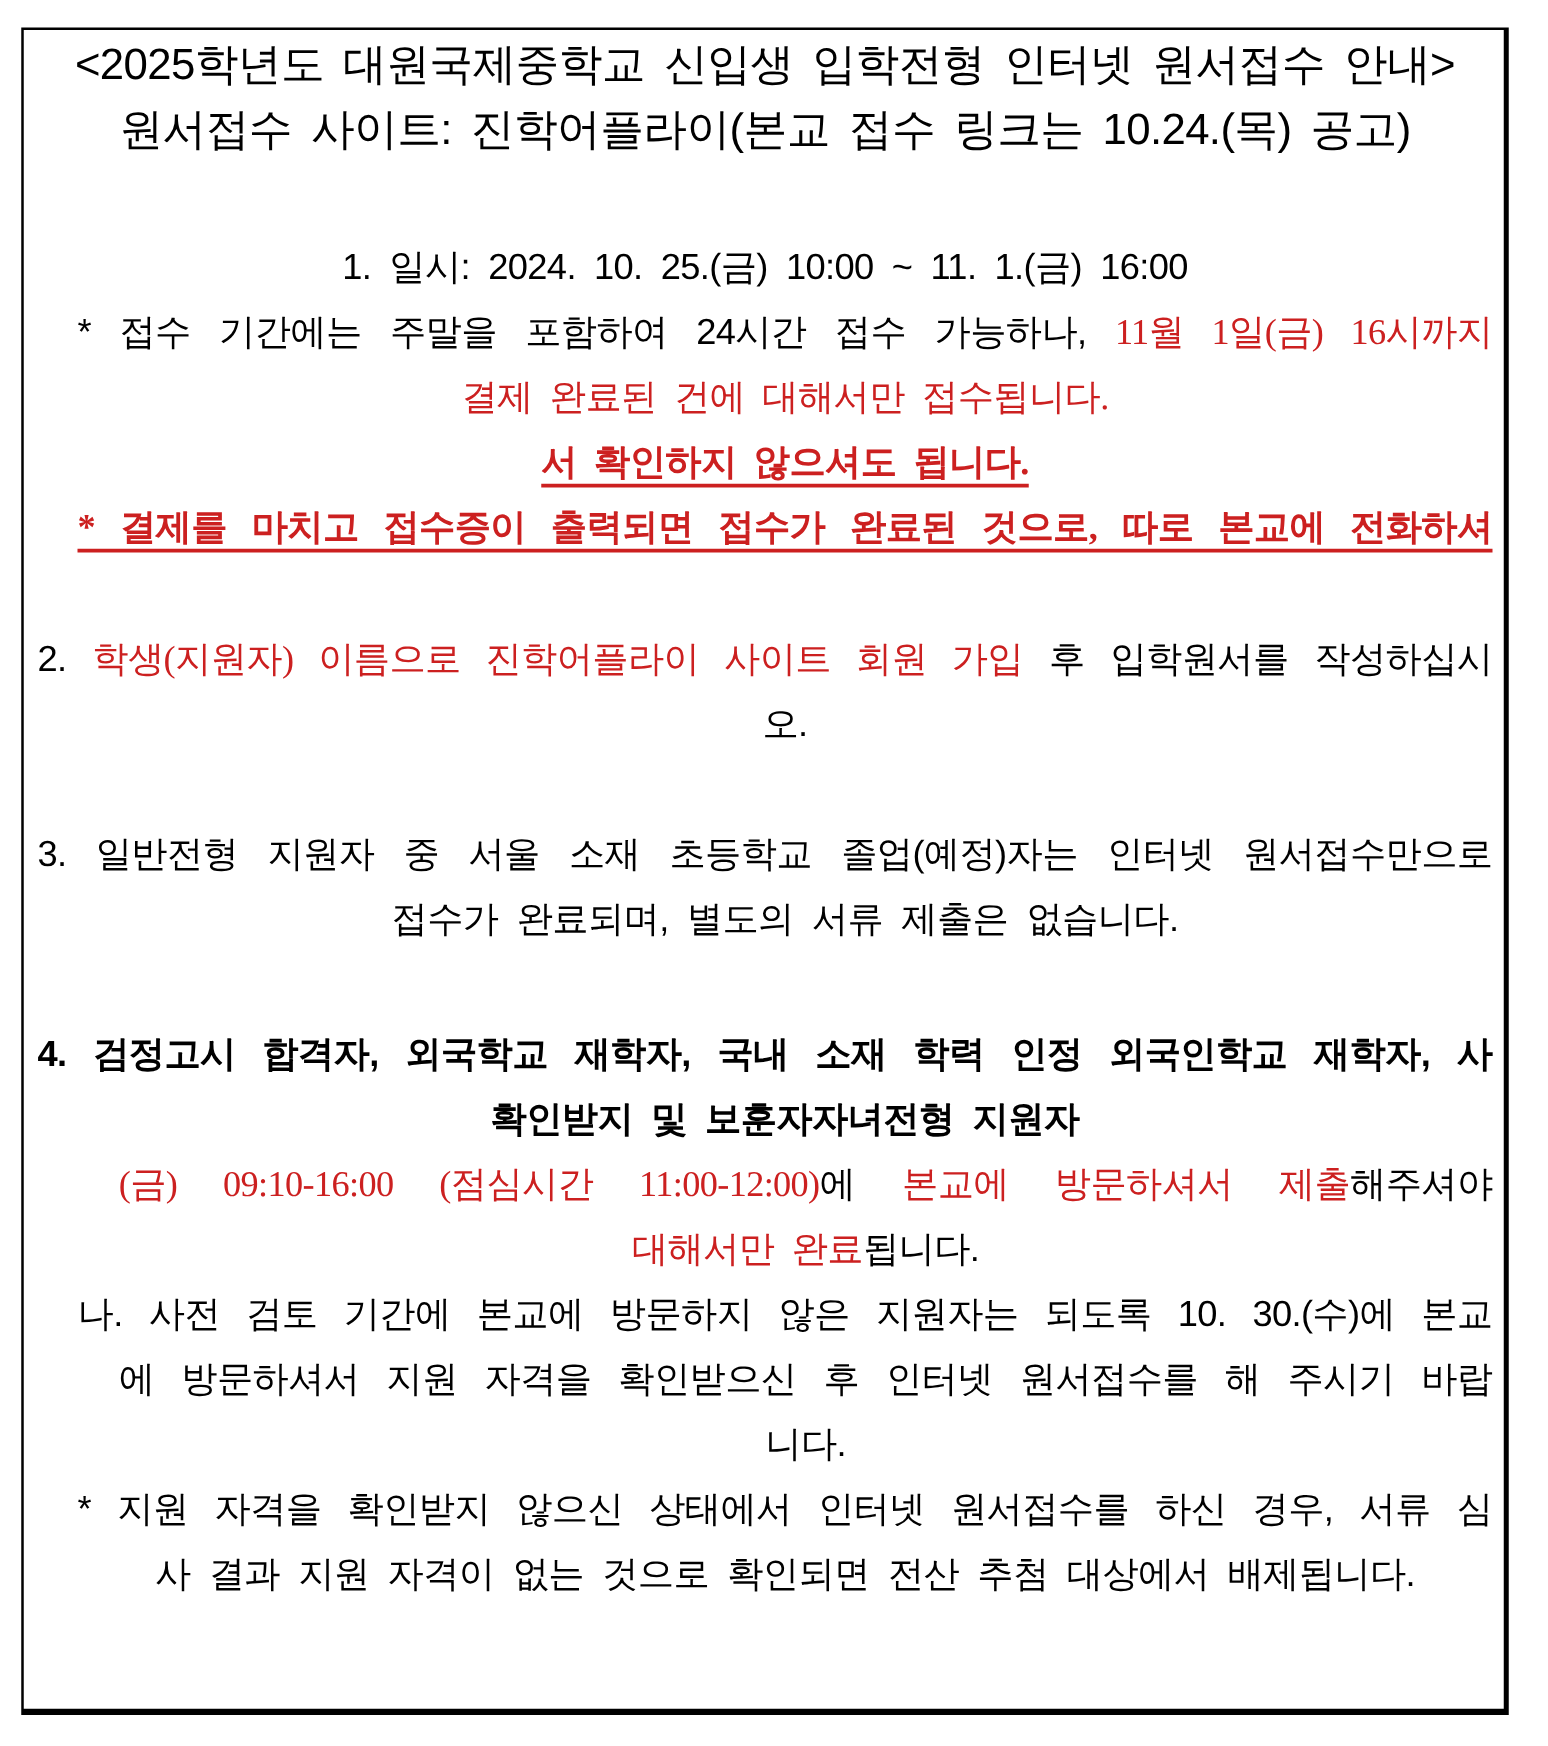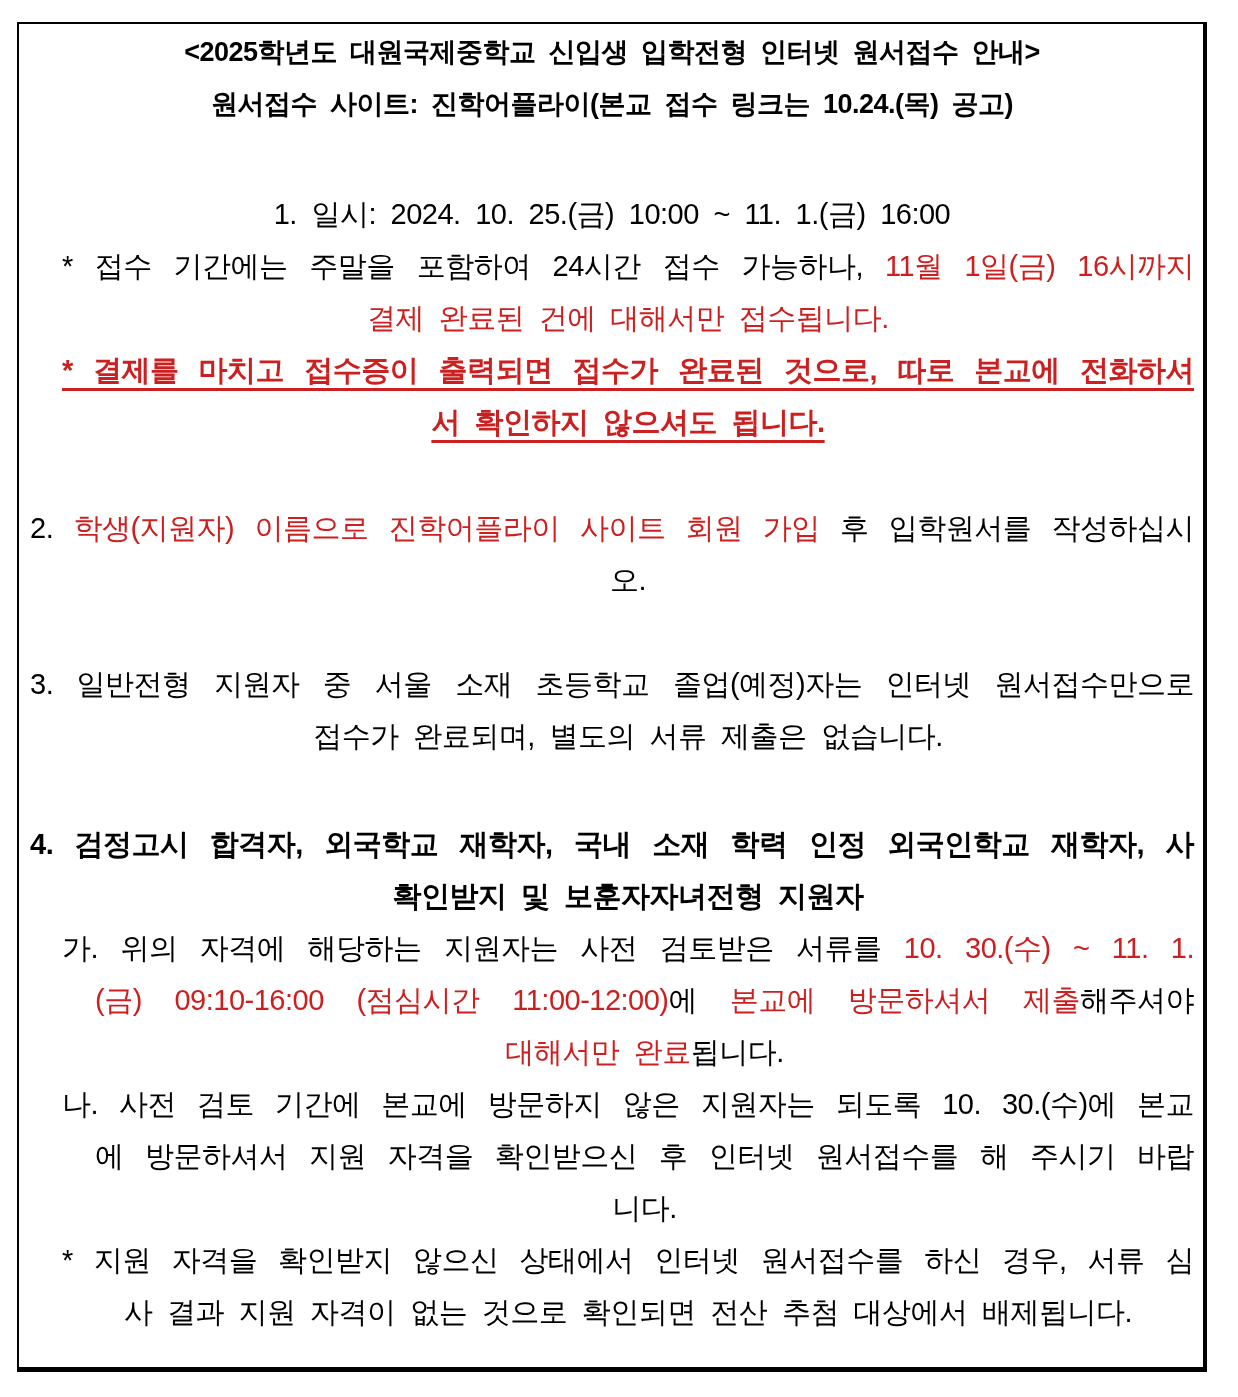--- a/index.html
+++ b/index.html
@@ -22,22 +22,22 @@
     border: 3px solid var(--ink, #000000);
     border-top-width: 2px;
     border-left-width: 2px;
     border-right-width: 4px;
     border-bottom-width: 5px;
     padding: 2px 9px 0 11px;
     overflow: hidden;
   }
   .doc-title {
     text-align: center;
-    font-weight: bold;
-    font-size: 27px;
+    font-weight: normal;
+    font-size: 35px;
     line-height: 52px;
     letter-spacing: -0.5px;
     word-spacing: 6px;
     white-space: nowrap;
   }
   .doc-body {
     margin-top: 58px;
     font-size: 29px;
     line-height: 52px;
     letter-spacing: -0.5px;
@@ -47,49 +47,48 @@
     text-align: center;
     white-space: normal;
   }
   .line.justify {
     text-align: justify;
     text-align-last: justify;
   }
   .indent-0 { padding-left: 0; }
   .indent-1 { padding-left: 32px; }
   .indent-2 { padding-left: 65px; }
-  .red  { color: var(--red, #cc2020); }
+  .red  { color: var(--red, #cc2020); font-family: Liberation Serif, serif; }
   .bold { font-weight: bold; }
   .underline {
     text-decoration: underline;
     text-underline-offset: 8px;
     text-decoration-thickness: 2.5px;
   }
 </style>
 </head>
 <body style="background: rgb(255, 255, 255);">
 
 <div class="doc-frame">
   <div class="doc-title">
     <div class="title-line">&lt;2025학년도 대원국제중학교 신입생 입학전형 인터넷 원서접수 안내&gt;</div>
     <div class="title-line">원서접수 사이트: 진학어플라이(본교 접수 링크는 10.24.(목) 공고)</div>
   </div>
   <div class="doc-body">
       <div class="line indent-0"><span class="segment">1. 일시: 2024. 10. 25.(금) 10:00 ~ 11. 1.(금) 16:00</span></div>
       <div class="line indent-1 justify"><span class="segment">* 접수 기간에는 주말을 포함하여 24시간 접수 가능하나, </span><span class="segment red">11월 1일(금) 16시까지</span></div>
       <div class="line indent-1"><span class="segment red">결제 완료된 건에 대해서만 접수됩니다.</span></div>
+      <div class="line indent-1"><span class="segment red bold underline">서 확인하지 않으셔도 됩니다.</span></div>
       <div class="line indent-1 justify"><span class="segment red bold underline">* 결제를 마치고 접수증이 출력되면 접수가 완료된 것으로, 따로 본교에 전화하셔</span></div>
-      <div class="line indent-1"><span class="segment red bold underline">서 확인하지 않으셔도 됩니다.</span></div>
       <div class="line indent-0 justify" style="margin-top: 54px;"><span class="segment">2. </span><span class="segment red">학생(지원자) 이름으로 진학어플라이 사이트 회원 가입</span><span class="segment"> 후 입학원서를 작성하십시</span></div>
       <div class="line indent-1"><span class="segment">오.</span></div>
       <div class="line indent-0 justify" style="margin-top: 52px;"><span class="segment">3. 일반전형 지원자 중 서울 소재 초등학교 졸업(예정)자는 인터넷 원서접수만으로</span></div>
       <div class="line indent-1"><span class="segment">접수가 완료되며, 별도의 서류 제출은 없습니다.</span></div>
       <div class="line indent-0 justify" style="margin-top: 56px;"><span class="segment bold">4. 검정고시 합격자, 외국학교 재학자, 국내 소재 학력 인정 외국인학교 재학자, 사</span></div>
       <div class="line indent-1"><span class="segment bold">확인받지 및 보훈자자녀전형 지원자</span></div>
-      <div class="line indent-1 justify"><span class="segment">가. 위의 자격에 해당하는 지원자는 사전 검토받은 서류를 </span><span class="segment red">10. 30.(수) ~ 11. 1.</span></div>
       <div class="line indent-2 justify"><span class="segment red">(금) 09:10-16:00 (점심시간 11:00-12:00)</span><span class="segment">에 </span><span class="segment red">본교에 방문하셔서 제출</span><span class="segment">해주셔야</span></div>
       <div class="line indent-2"><span class="segment red">대해서만 완료</span><span class="segment">됩니다.</span></div>
       <div class="line indent-1 justify"><span class="segment">나. 사전 검토 기간에 본교에 방문하지 않은 지원자는 되도록 10. 30.(수)에 본교</span></div>
       <div class="line indent-2 justify"><span class="segment">에 방문하셔서 지원 자격을 확인받으신 후 인터넷 원서접수를 해 주시기 바랍</span></div>
       <div class="line indent-2"><span class="segment">니다.</span></div>
       <div class="line indent-1 justify"><span class="segment">* 지원 자격을 확인받지 않으신 상태에서 인터넷 원서접수를 하신 경우, 서류 심</span></div>
       <div class="line indent-1"><span class="segment">사 결과 지원 자격이 없는 것으로 확인되면 전산 추첨 대상에서 배제됩니다.</span></div>
     </div>
 </div>
 

